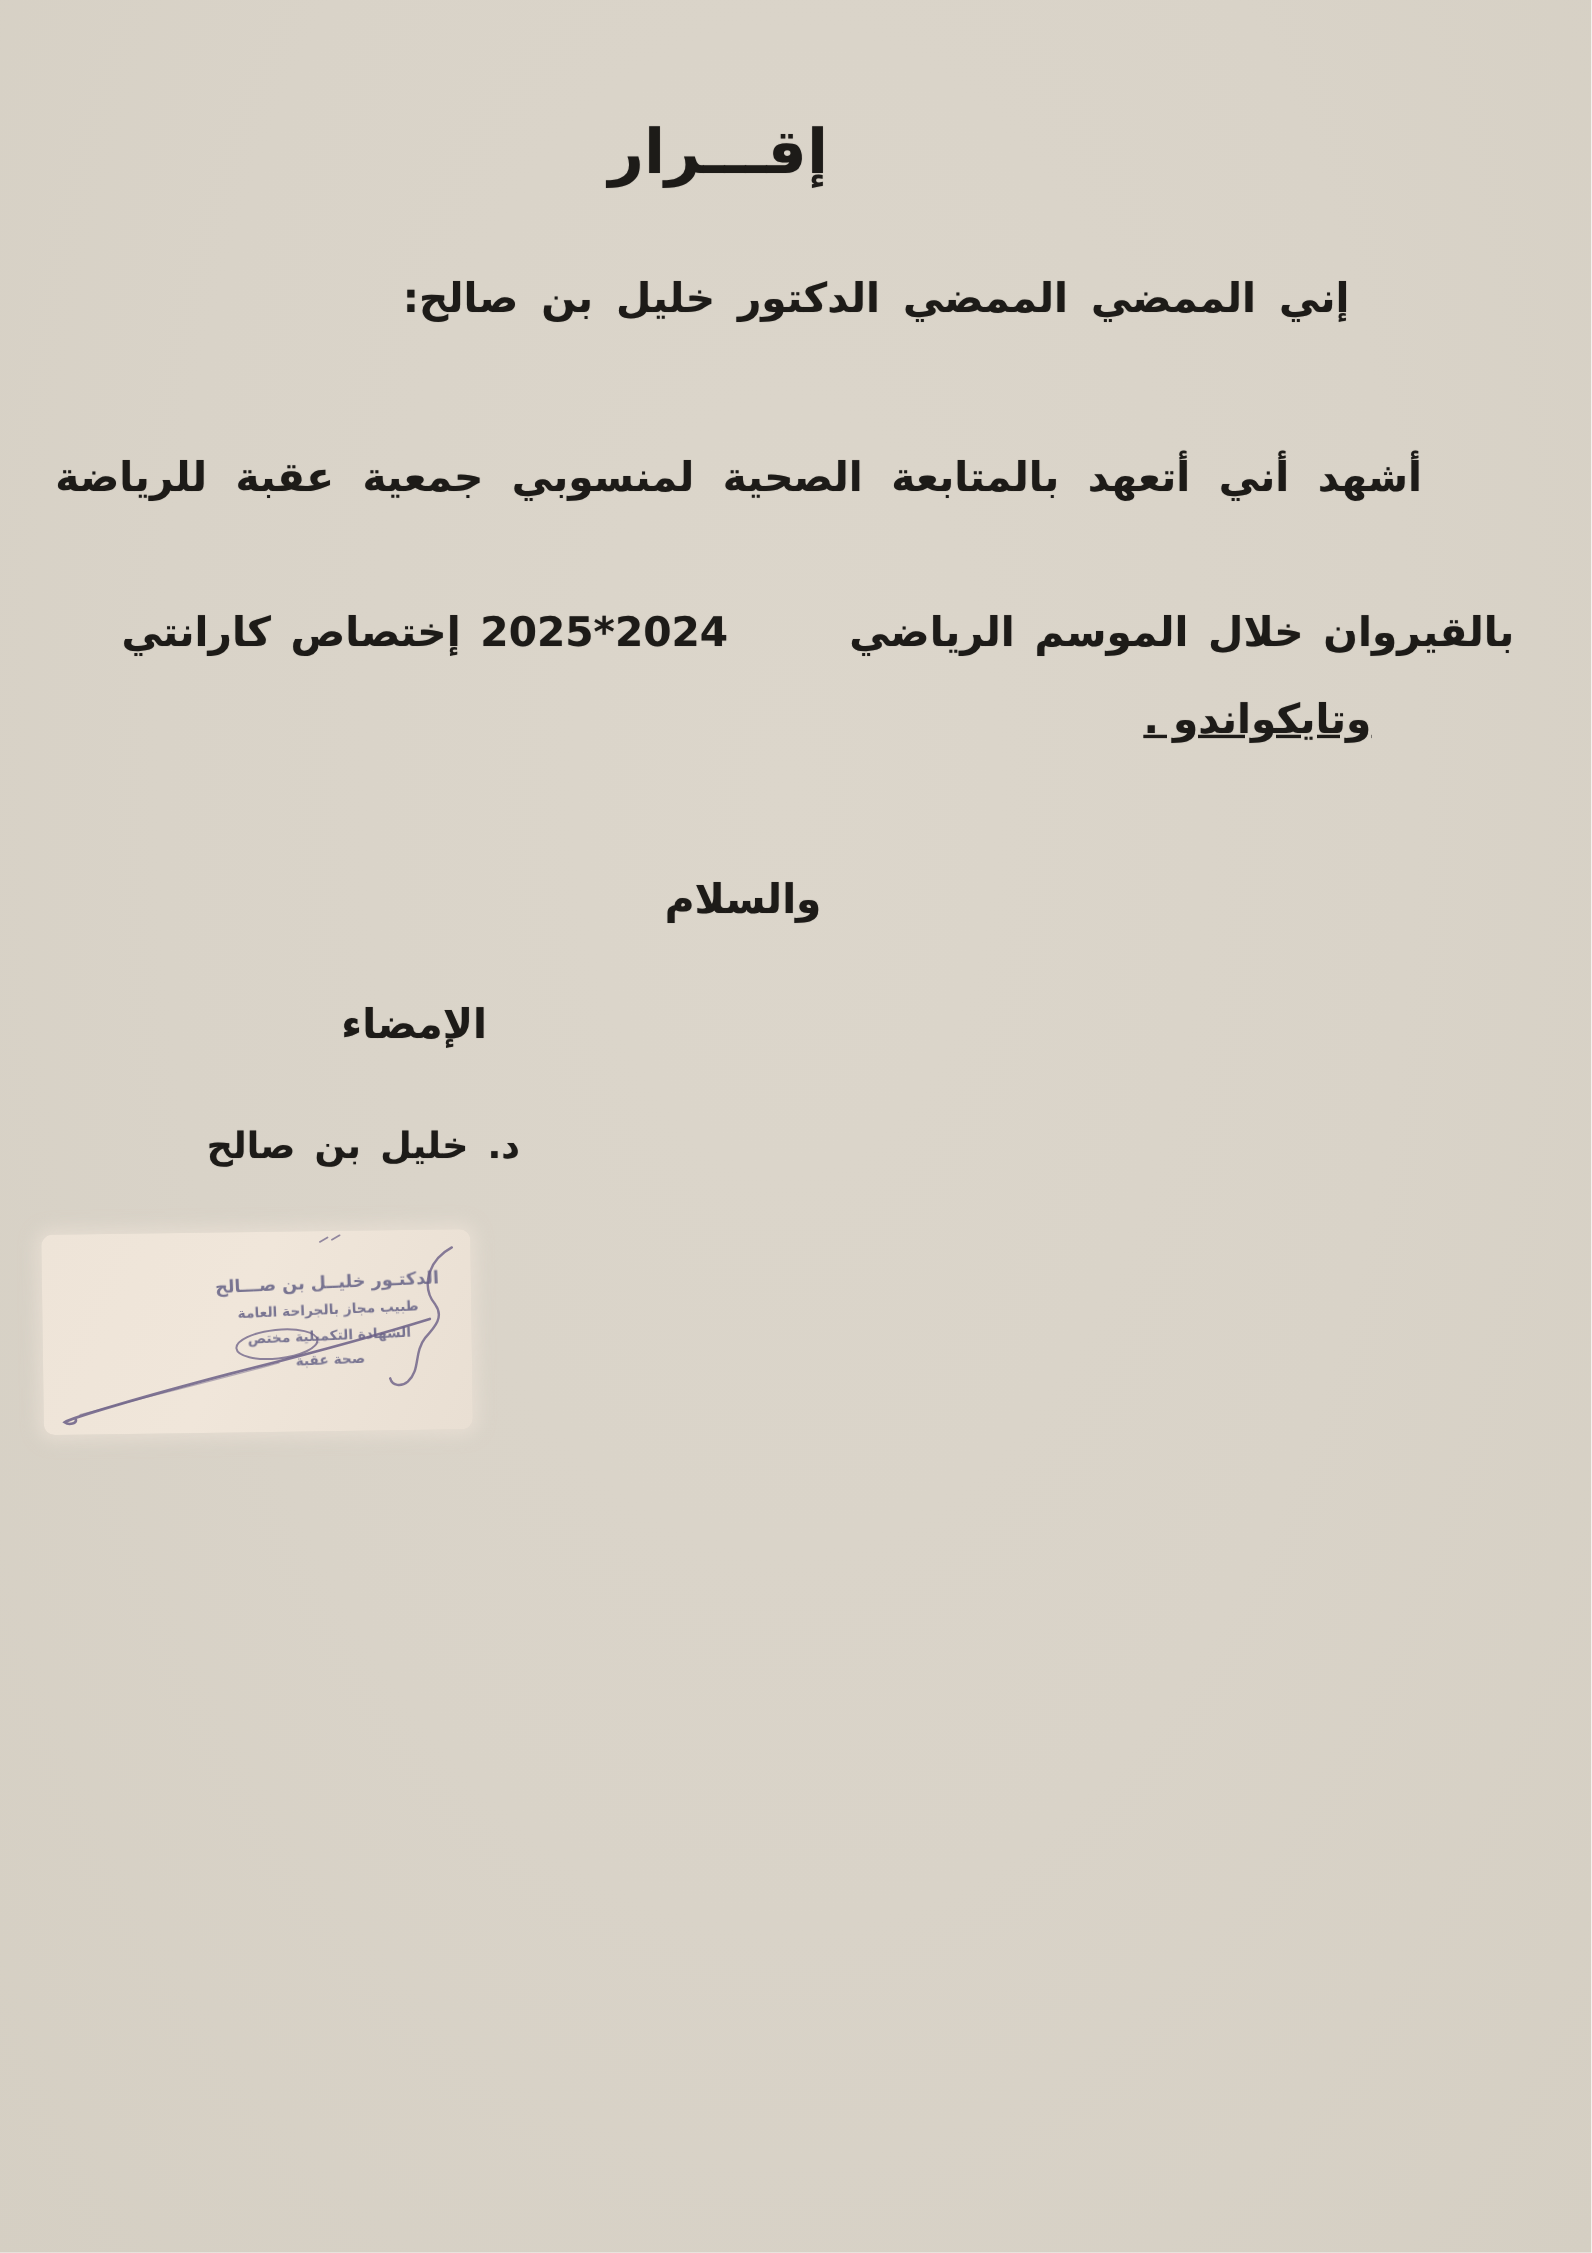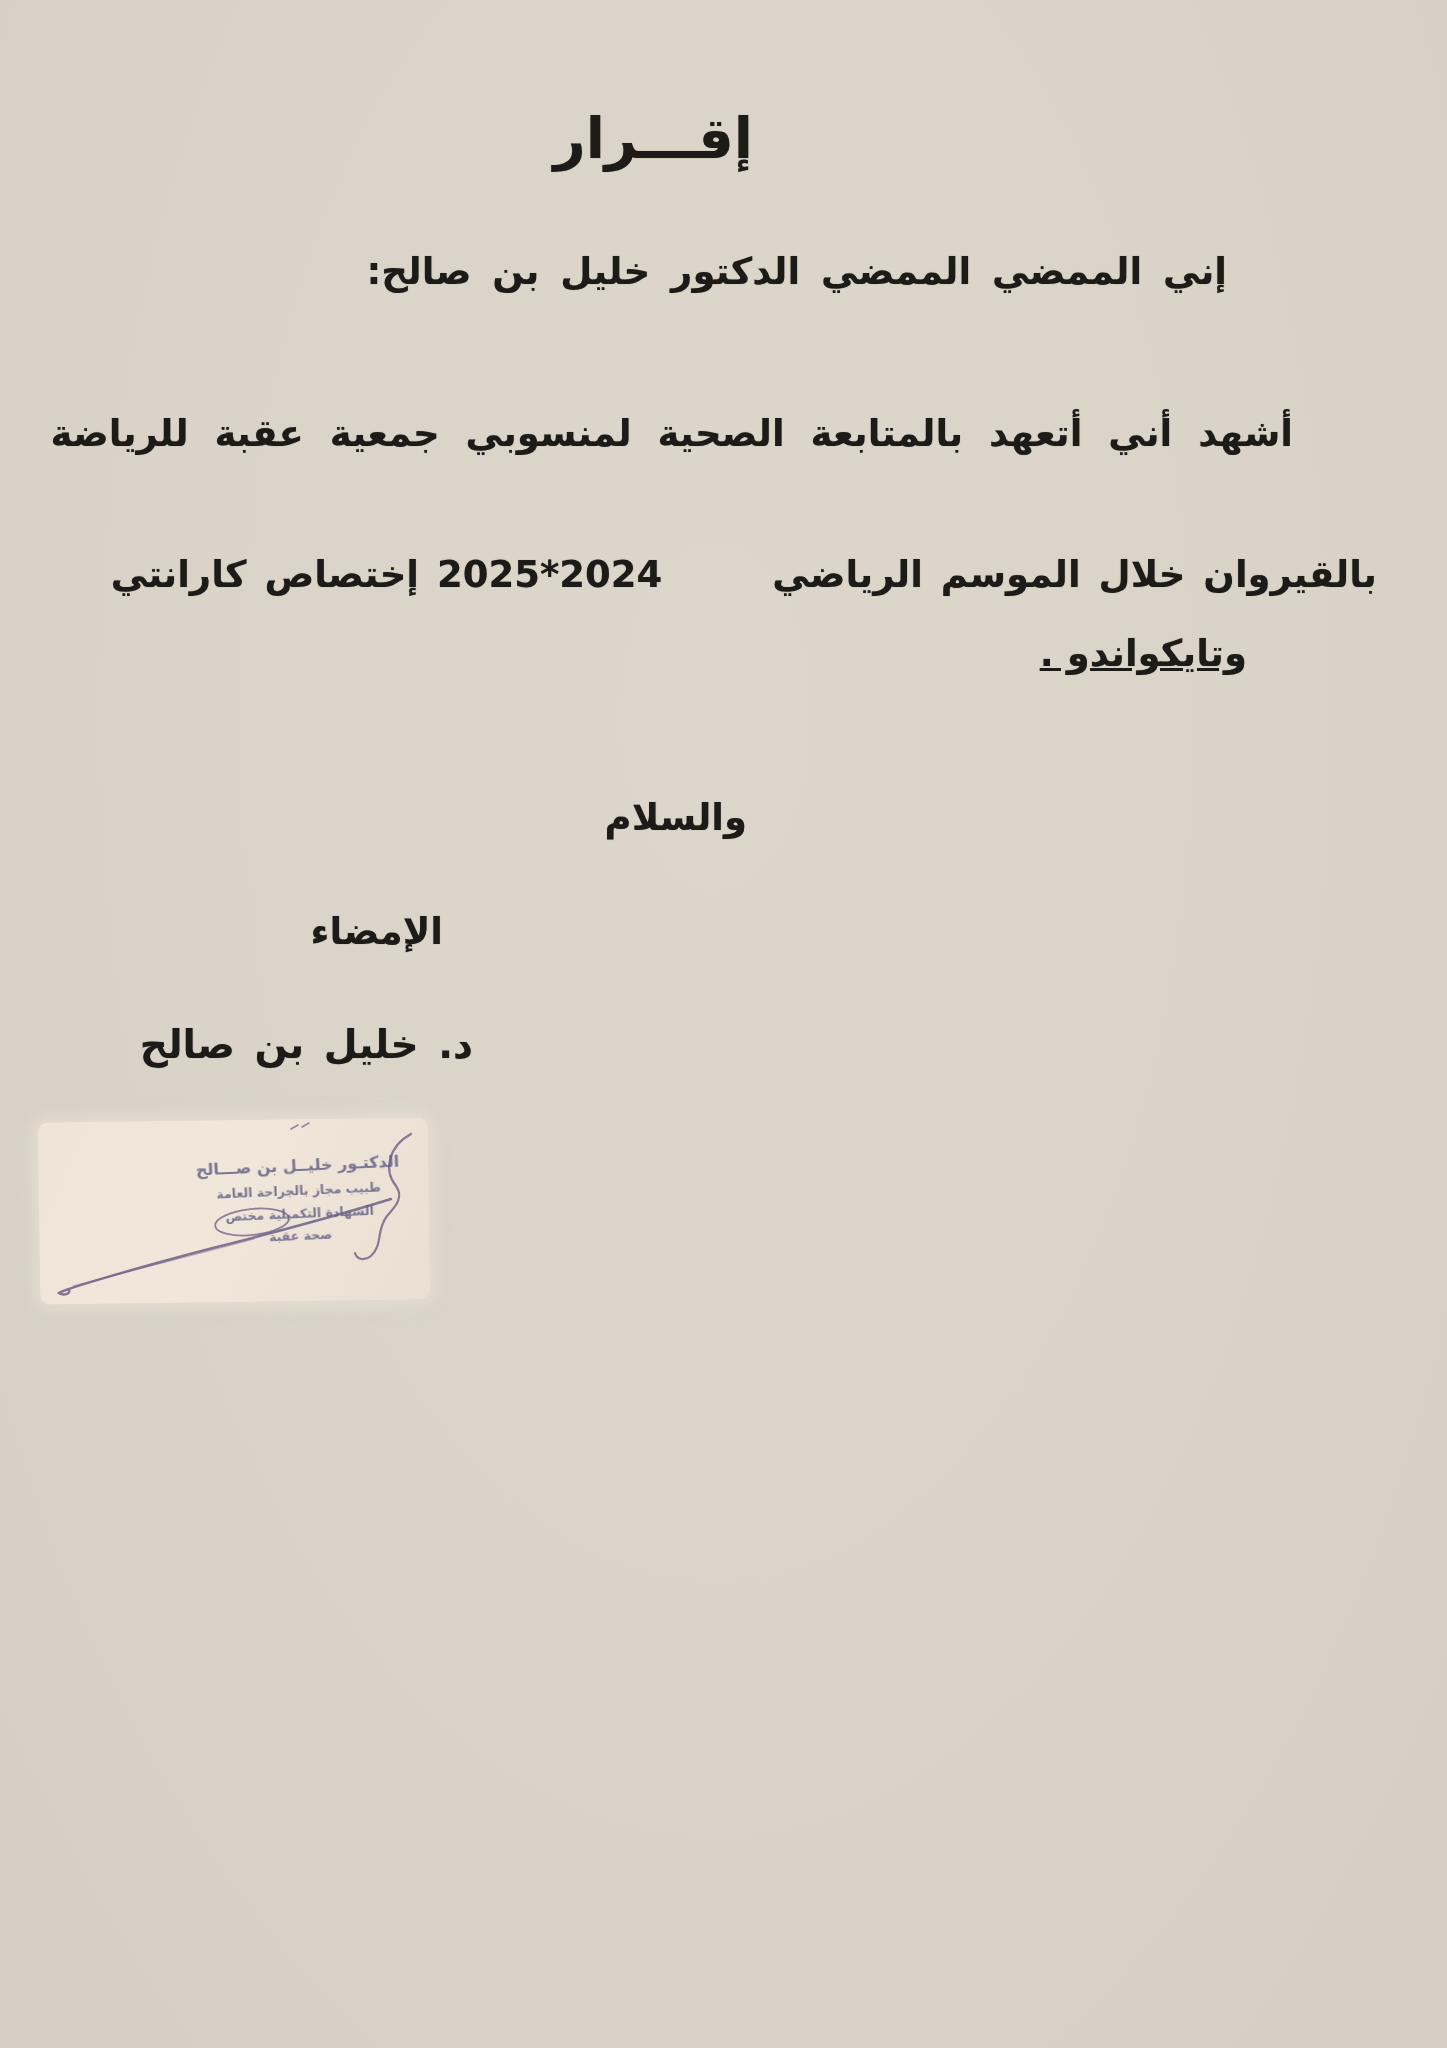--- a/index.html
+++ b/index.html
@@ -29,21 +29,21 @@
     font-size: 56px;
     letter-spacing: 1px;
   }
   .intro   { top: 250px; right: 220px; word-spacing: 8px; }
   .pledge1 { top: 412px; right: 154px; word-spacing: 13px; }
   .pledge2 { top: 512px; right: 70px;  word-spacing: 5px; margin-top: 41px; }
   .pledge2 .gap { display: inline-block; width: 110px; }
   .pledge3 { top: 632px; right: 200px; text-decoration: underline; }
   .closing { top: 796px; right: 700px; }
   .sig-label { top: 910px; right: 1004px; word-spacing: 6px; }
-  .signatory { top: 1022px; right: 974px; font-size: 39px; word-spacing: 6px; }
+  .signatory { top: 1022px; right: 974px; font-size: 33px; word-spacing: 6px; }
 
   
   .sig-area {
     position: absolute;
     top: 1120px; left: 56px;
     width: 390px; height: 182px;
   }
   .sig-patch {
     position: absolute; inset: 0;
     background: linear-gradient(115deg, #eee4d8 0%, #f0e6da 45%, #ead фd4 100%);

